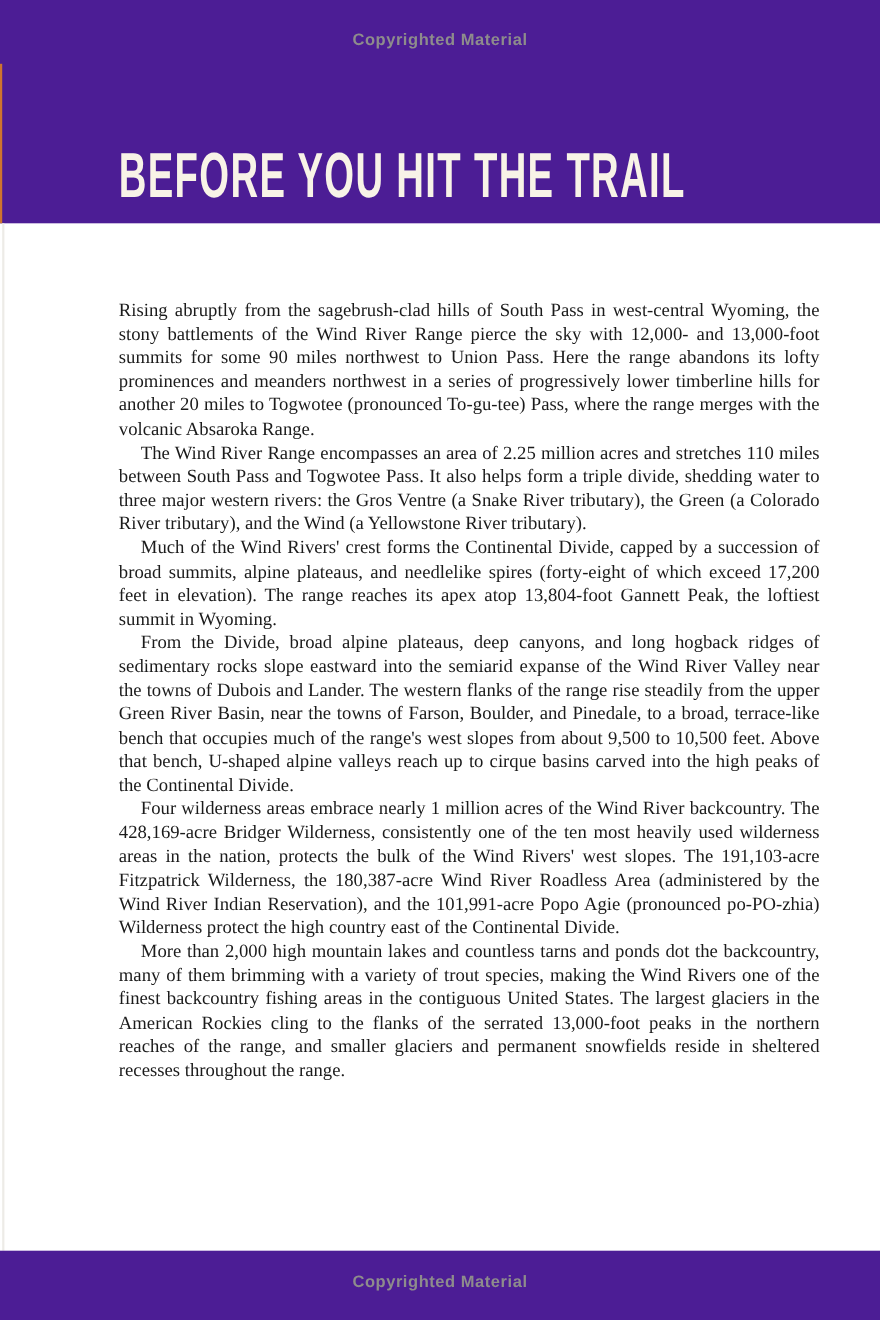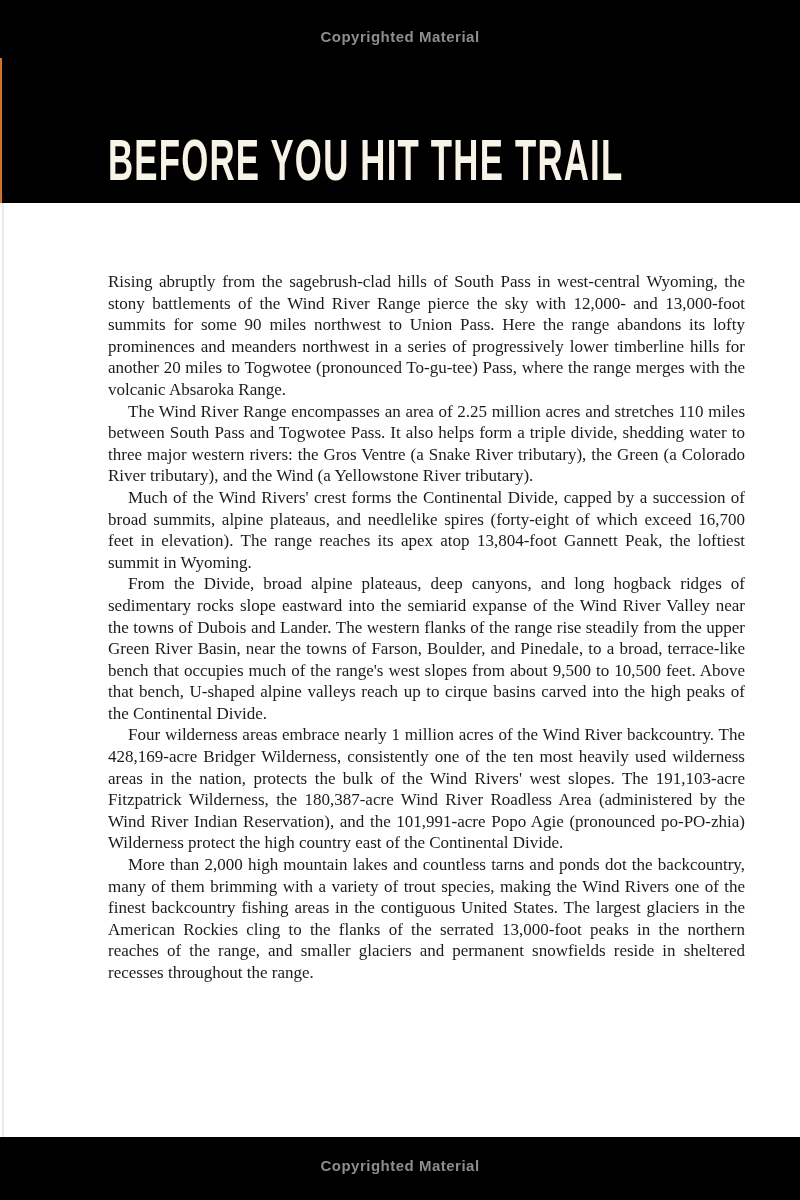--- a/index.html
+++ b/index.html
@@ -10,21 +10,21 @@
     background: #ffffff;
     font-family: "Liberation Serif", serif;
     overflow: hidden;
   }
 
   
   .band {
     position: absolute;
     left: 0;
     width: 800px;
-    background: #000000;
+    background: #4c1d95;
   }
   .band-top { top: 0; height: 203px; }
   .band-bottom { top: 1137px; height: 63px; }
 
   
   .copyright {
     position: absolute;
     left: 0;
     width: 100%;
     text-align: center;
@@ -98,21 +98,21 @@
   <div class="copyright copyright-top">Copyrighted Material</div>
   <div class="chapter-title">BEFORE YOU HIT THE TRAIL</div>
 </div>
 
 <div class="edge-dark"></div>
 <div class="edge-light"></div>
 
 <div class="body-text">
   <p class="first">Rising abruptly from the sagebrush-clad hills of South Pass in west-central Wyoming, the stony battlements of the Wind River Range pierce the sky with 12,000- and 13,000-foot summits for some 90 miles northwest to Union Pass. Here the range abandons its lofty prominences and meanders northwest in a series of progressively lower timberline hills for another 20 miles to Togwotee (pronounced To-gu-tee) Pass, where the range merges with the volcanic Absaroka Range.</p>
   <p>The Wind River Range encompasses an area of 2.25 million acres and stretches 110 miles between South Pass and Togwotee Pass. It also helps form a triple divide, shedding water to three major western rivers: the Gros Ventre (a Snake River tributary), the Green (a Colorado River tributary), and the Wind (a Yellowstone River tributary).</p>
-  <p>Much of the Wind Rivers' crest forms the Continental Divide, capped by a succession of broad summits, alpine plateaus, and needlelike spires (forty-eight of which exceed 16,700 feet in elevation). The range reaches its apex atop 13,804-foot Gannett Peak, the loftiest summit in Wyoming.</p>
+  <p>Much of the Wind Rivers' crest forms the Continental Divide, capped by a succession of broad summits, alpine plateaus, and needlelike spires (forty-eight of which exceed 17,200 feet in elevation). The range reaches its apex atop 13,804-foot Gannett Peak, the loftiest summit in Wyoming.</p>
   <p>From the Divide, broad alpine plateaus, deep canyons, and long hogback ridges of sedimentary rocks slope eastward into the semiarid expanse of the Wind River Valley near the towns of Dubois and Lander. The western flanks of the range rise steadily from the upper Green River Basin, near the towns of Farson, Boulder, and Pinedale, to a broad, terrace-like bench that occupies much of the range's west slopes from about 9,500 to 10,500 feet. Above that bench, U-shaped alpine valleys reach up to cirque basins carved into the high peaks of the Continental Divide.</p>
   <p>Four wilderness areas embrace nearly 1 million acres of the Wind River backcountry. The 428,169-acre Bridger Wilderness, consistently one of the ten most heavily used wilderness areas in the nation, protects the bulk of the Wind Rivers' west slopes. The 191,103-acre Fitzpatrick Wilderness, the 180,387-acre Wind River Roadless Area (administered by the Wind River Indian Reservation), and the 101,991-acre Popo Agie (pronounced po-PO-zhia) Wilderness protect the high country east of the Continental Divide.</p>
   <p>More than 2,000 high mountain lakes and countless tarns and ponds dot the backcountry, many of them brimming with a variety of trout species, making the Wind Rivers one of the finest backcountry fishing areas in the contiguous United States. The largest glaciers in the American Rockies cling to the flanks of the serrated 13,000-foot peaks in the northern reaches of the range, and smaller glaciers and permanent snowfields reside in sheltered recesses throughout the range.</p>
 </div>
 
 <div class="band band-bottom">
   <div class="copyright copyright-bottom">Copyrighted Material</div>
 </div>
 
 </body></html>

